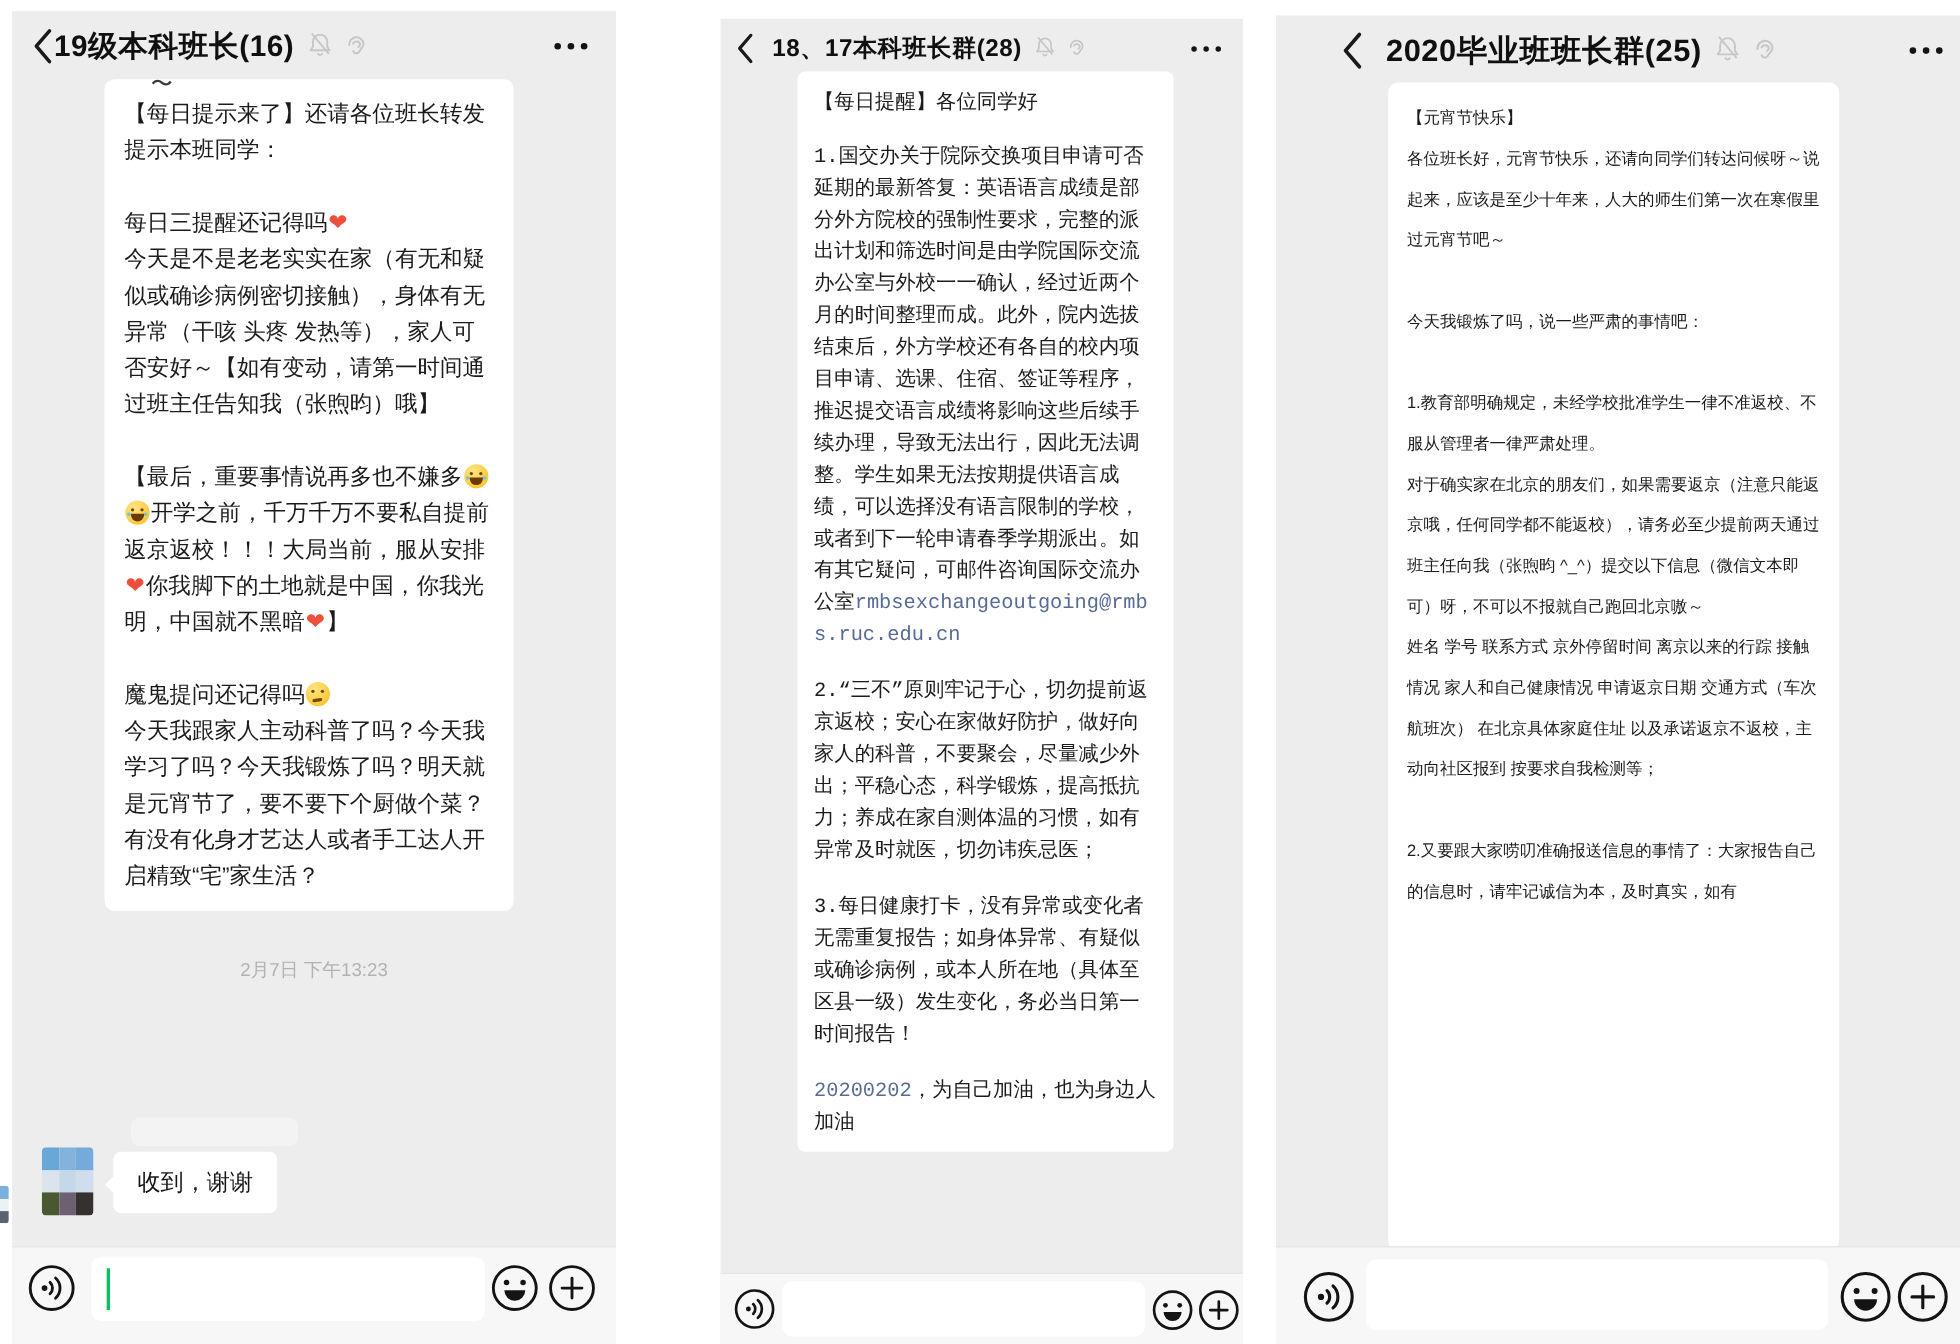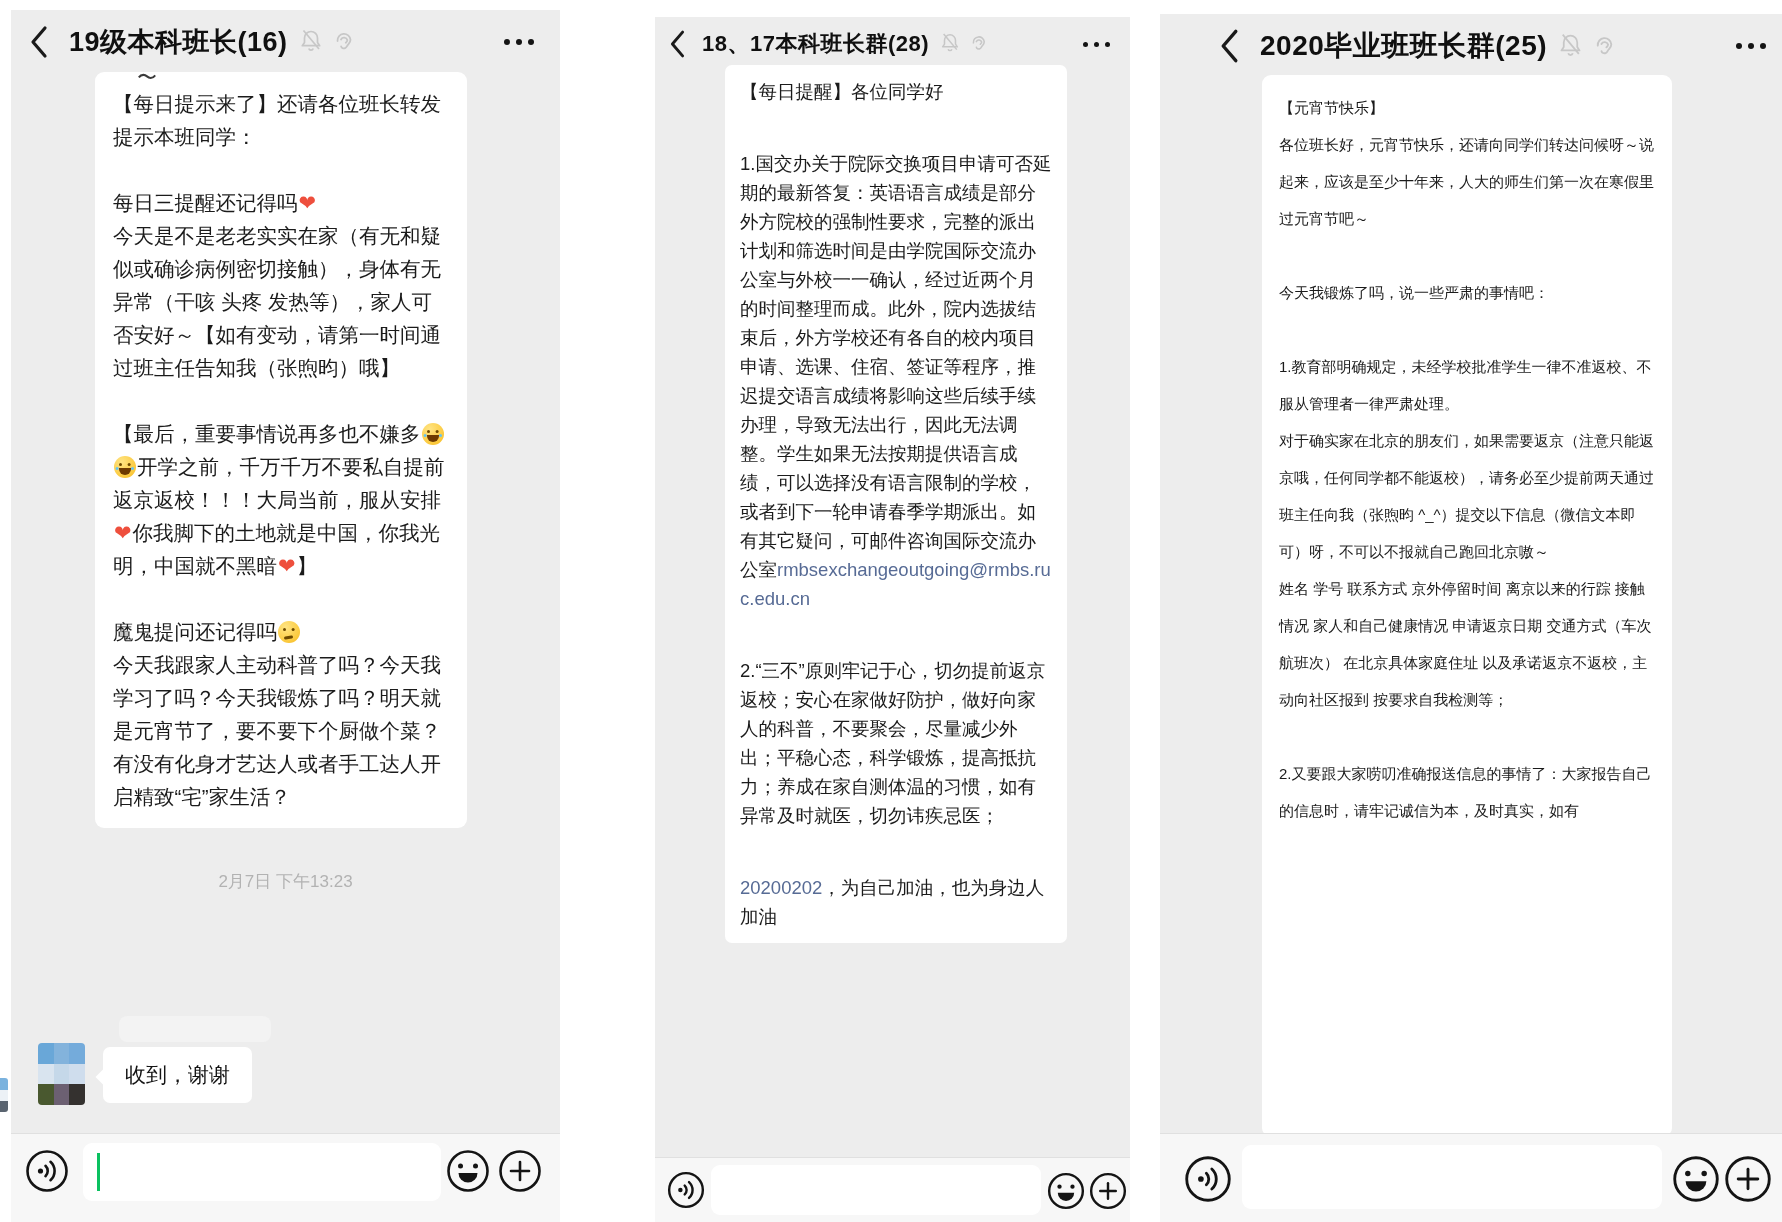--- a/index.html
+++ b/index.html
@@ -13,39 +13,39 @@
   #p1{left:11px;top:10px;width:549px;}
   #p2{left:655px;top:17px;width:475px;}
   #p3{left:1160px;top:14px;width:622px;}
 
   
   .hdr{display:flex;align-items:center;position:relative;}
   #p1 .hdr{height:64px;padding:0 26px 0 18px;}
   #p2 .hdr{height:54px;padding:0 20px 0 14px;}
   #p3 .hdr{height:64px;padding:0 16px 0 22px;margin-left:37px;}
   .hdr-title{font-weight:700;color:#101010;white-space:nowrap;letter-spacing:0.5px;}
-  #p1 .hdr-title{font-size:27px;margin-left:20px;}
+  #p1 .hdr-title{font-size:27px;}
   #p2 .hdr-title{font-size:22px;margin-left:16px;}
   #p3 .hdr-title{font-size:28px;margin-left:20px;}
   .hdr-icons{display:flex;align-items:center;gap:7px;margin-left:10px;}
   .hdr-more{margin-left:auto;display:flex;gap:6px;align-items:center;cursor:pointer;}
   .dot{width:6px;height:6px;border-radius:50%;background:#141414;}
   #p2 .dot{width:5px;height:5px;}
 
   
   .bubble{position:absolute;background:#ffffff;color:#1b1b1b;box-sizing:border-box;}
   #p1 .bubble-main{left:84px;top:62px;width:372px;border-radius:9px;padding:15px 18px;
       font-size:20.5px;line-height:33px;overflow:hidden;}
   #p2 .bubble-main{left:70px;top:48px;width:342px;border-radius:7px;padding:12px 15px;
       font-size:18.5px;line-height:29px;}
   #p3 .bubble-main{left:102px;top:61px;width:410px;border-radius:9px;padding:14px 17px;
       font-size:15px;line-height:37px;height:1062px;overflow:hidden;}
   .msg-p{margin:0;word-break:break-all;}
   #p1 .msg-p + .msg-p{margin-top:33px;}
-  #p2 .msg-p + .msg-p{margin-top:43px;}
+  #p2 .msg-p + .msg-p{margin-top:22px;font-family:Liberation Mono, monospace;}
   #p3 .msg-p + .msg-p{margin-top:37px;}
   .msg-link{color:#576b95;cursor:pointer;word-break:break-all;}
   .frag{position:absolute;top:-11px;left:42px;color:#3a3a3a;font-size:20px;}
 
   
   .em-heart{color:#ee4f3d;font-size:1.02em;padding:0 1px;}
   .face{display:inline-block;width:22px;height:22px;border-radius:50%;
     background:radial-gradient(circle at 35% 28%,#ffe483,#fbc93c 70%,#f0b31f);
     position:relative;vertical-align:-4px;margin:0 1px;}
   .face::before{content:"";position:absolute;left:5px;top:7px;width:3.4px;height:3.4px;
@@ -210,20 +210,21 @@
       <span class="dot"></span>
         <span class="dot"></span>
         <span class="dot"></span>
     </span>
   </div>
 
   <div class="bubble bubble-main">
       <p class="msg-p">【每日提醒】各位同学好</p>
       <p class="msg-p">1.国交办关于院际交换项目申请可否延期的最新答复：英语语言成绩是部分外方院校的强制性要求，完整的派出计划和筛选时间是由学院国际交流办公室与外校一一确认，经过近两个月的时间整理而成。此外，院内选拔结束后，外方学校还有各自的校内项目申请、选课、住宿、签证等程序，推迟提交语言成绩将影响这些后续手续办理，导致无法出行，因此无法调整。学生如果无法按期提供语言成绩，可以选择没有语言限制的学校，或者到下一轮申请春季学期派出。如有其它疑问，可邮件咨询国际交流办公室<span class="msg-link">rmbsexchangeoutgoing@rmbs.ruc.edu.cn</span></p>
       <p class="msg-p">2.“三不”原则牢记于心，切勿提前返京返校；安心在家做好防护，做好向家人的科普，不要聚会，尽量减少外出；平稳心态，科学锻炼，提高抵抗力；养成在家自测体温的习惯，如有异常及时就医，切勿讳疾忌医；</p>
+      <p class="msg-p">3.每日健康打卡，没有异常或变化者无需重复报告；如身体异常、有疑似或确诊病例，或本人所在地（具体至区县一级）发生变化，务必当日第一时间报告！</p>
       <p class="msg-p"><span class="msg-link">20200202</span>，为自己加油，也为身边人加油</p>
     </div>
 
   <div class="inbar">
     <span class="icbtn ic-voice">
       <svg width="38" height="38" viewBox="0 0 44 44" fill="none">
           <circle cx="22" cy="22" r="19.5" stroke="#141414" stroke-width="2.8"></circle>
           <circle cx="15.5" cy="22" r="2.6" fill="#141414"></circle>
           <path d="M20.5 16.8a7.2 7.2 0 0 1 0 10.4" stroke="#141414" stroke-width="2.8" stroke-linecap="round"></path>
           <path d="M25.5 12.8a12.4 12.4 0 0 1 0 18.4" stroke="#141414" stroke-width="2.8" stroke-linecap="round"></path>

